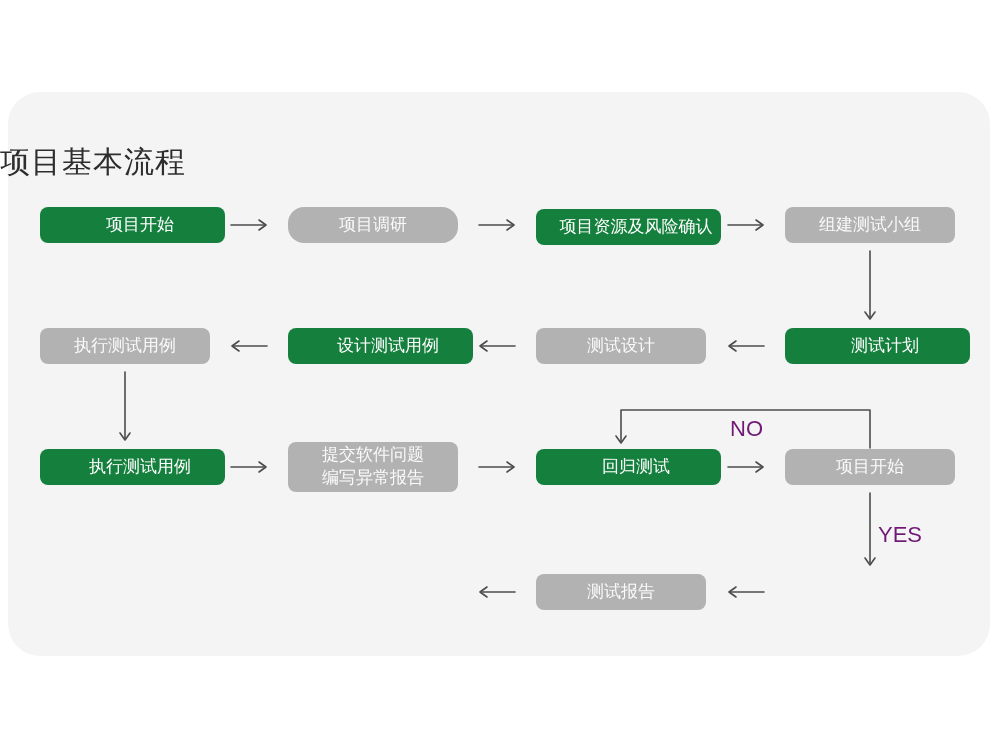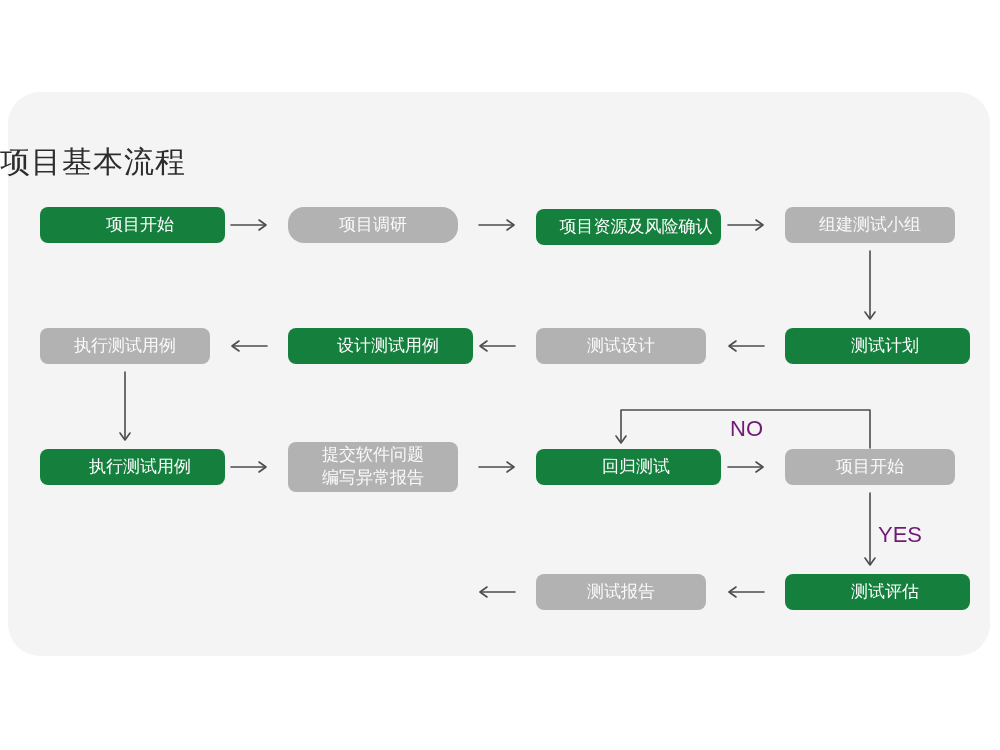--- a/index.html
+++ b/index.html
@@ -50,21 +50,20 @@
   <div class="node gray" style="left:536px;top:328px;text-align:center;">测试设计</div>
   <div class="node purple" style="left:785px;top:328px;">测试计划</div>
 
   <div class="node purple" style="left:40px;top:449px;">执行测试用例</div>
   <div class="node gray tall" style="left:288px;top:442px;">提交软件问题
 编写异常报告</div>
   <div class="node purple" style="left:536px;top:449px;">回归测试</div>
   <div class="node gray" style="left:785px;top:449px;">项目开始</div>
 
   <div class="node gray" style="left:536px;top:574px;">测试报告</div>
-  <div class="node purple" style="left:785px;top:574px;">测试评估</div>
 
   <div class="edge-label" style="left:730px;top:416px;">NO</div>
   <div class="edge-label" style="left:878px;top:522px;">YES</div>
 
   <svg class="arrows" width="1000" height="750" aria-hidden="true">
 
     <g>
       <path d="M231,225 H265"></path>
         <path d="M259,220 L266,225 L259,230"></path>
     </g>

